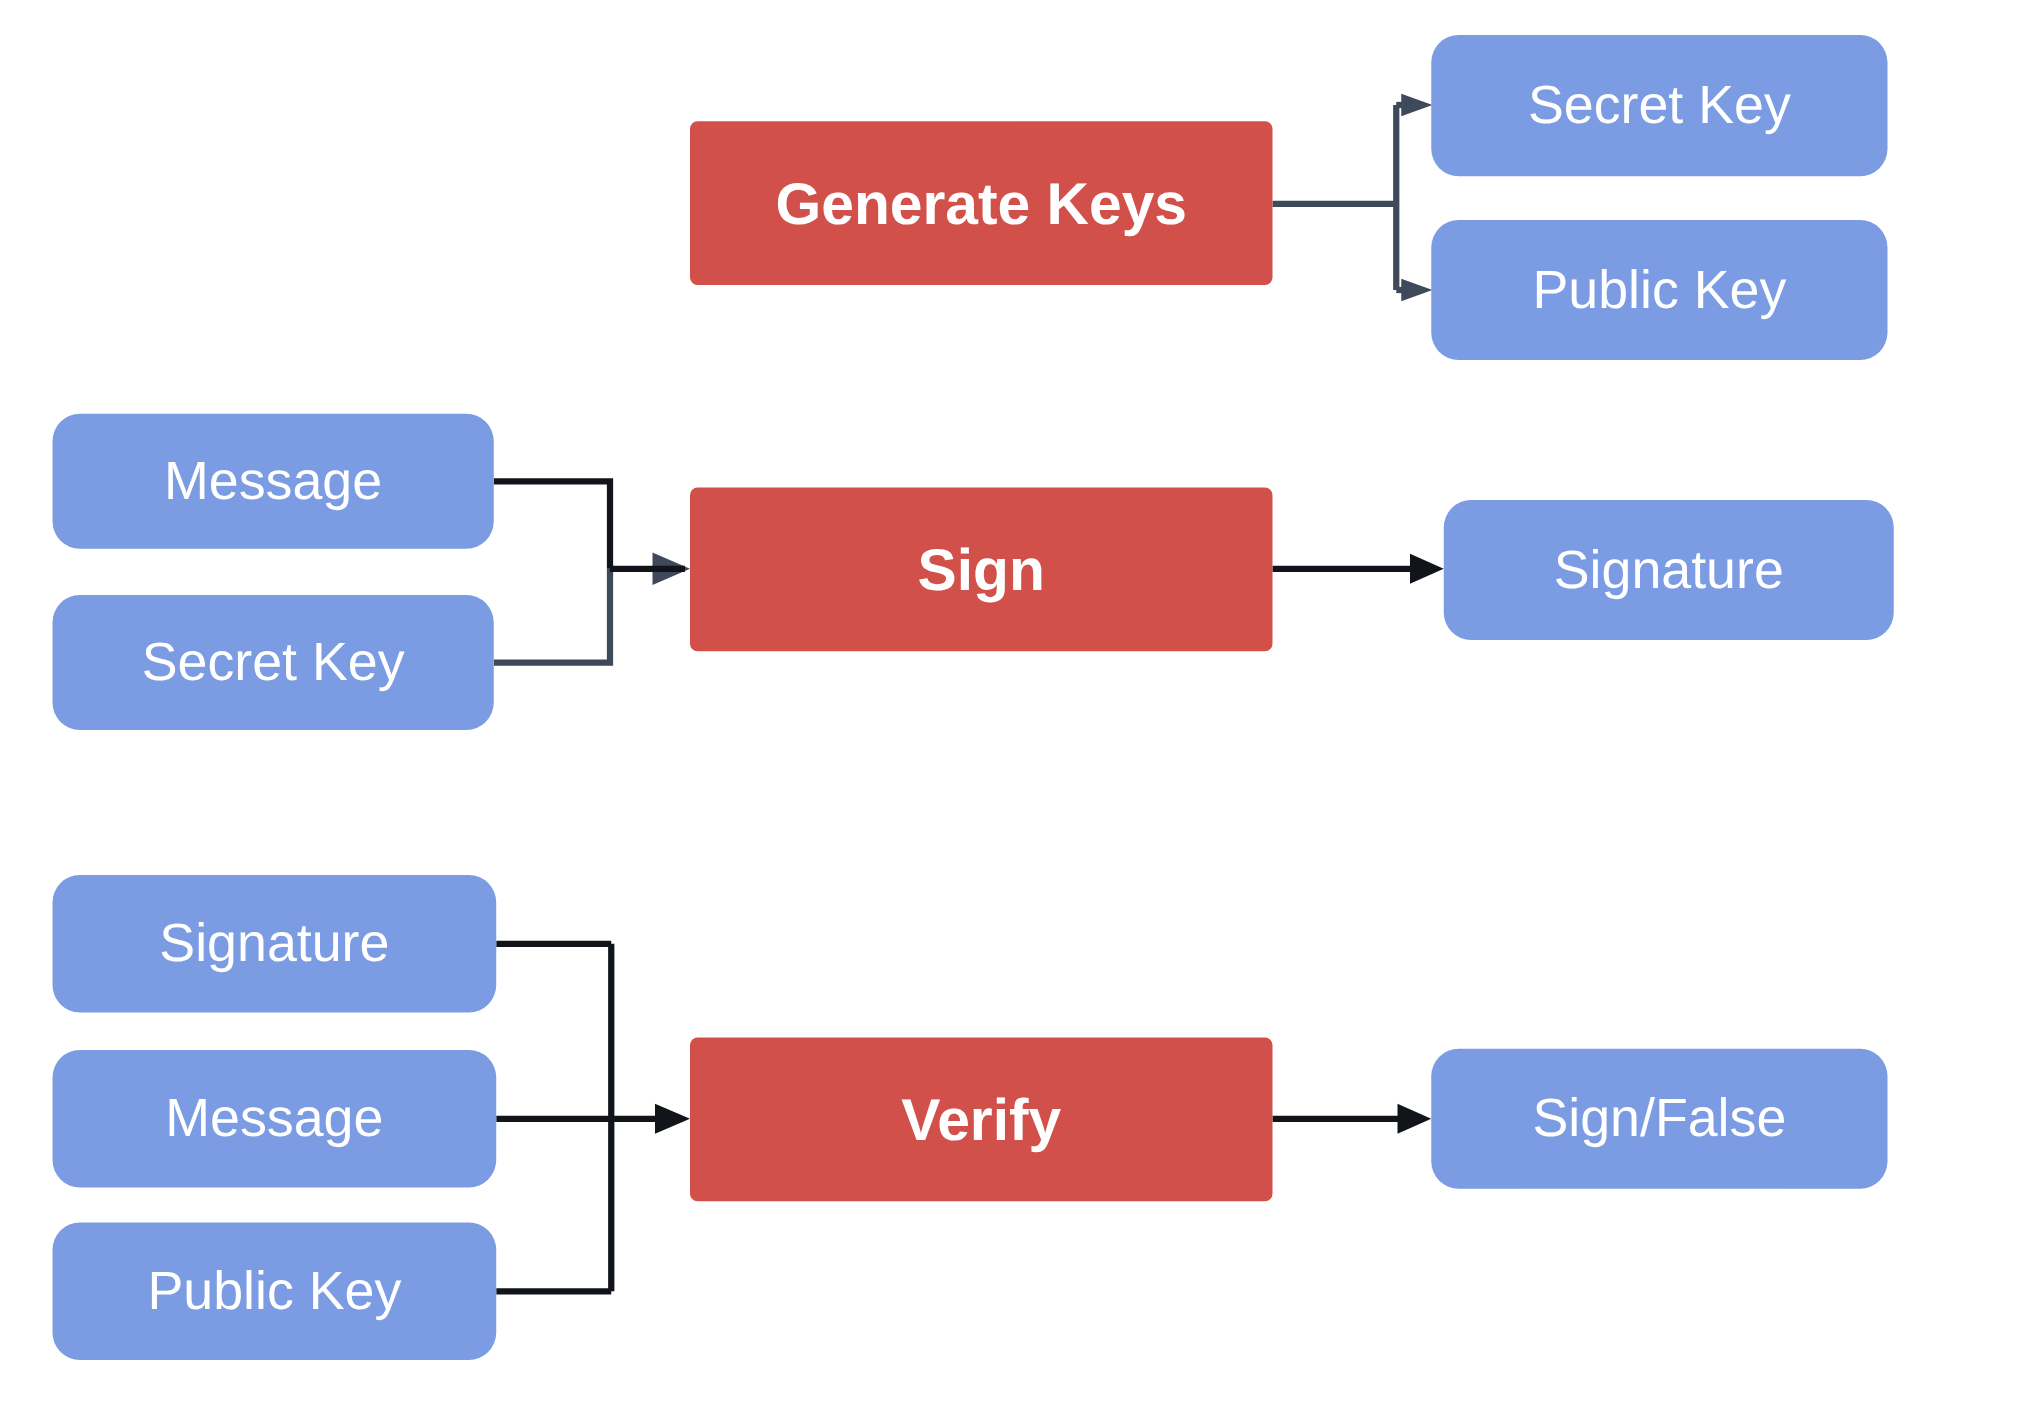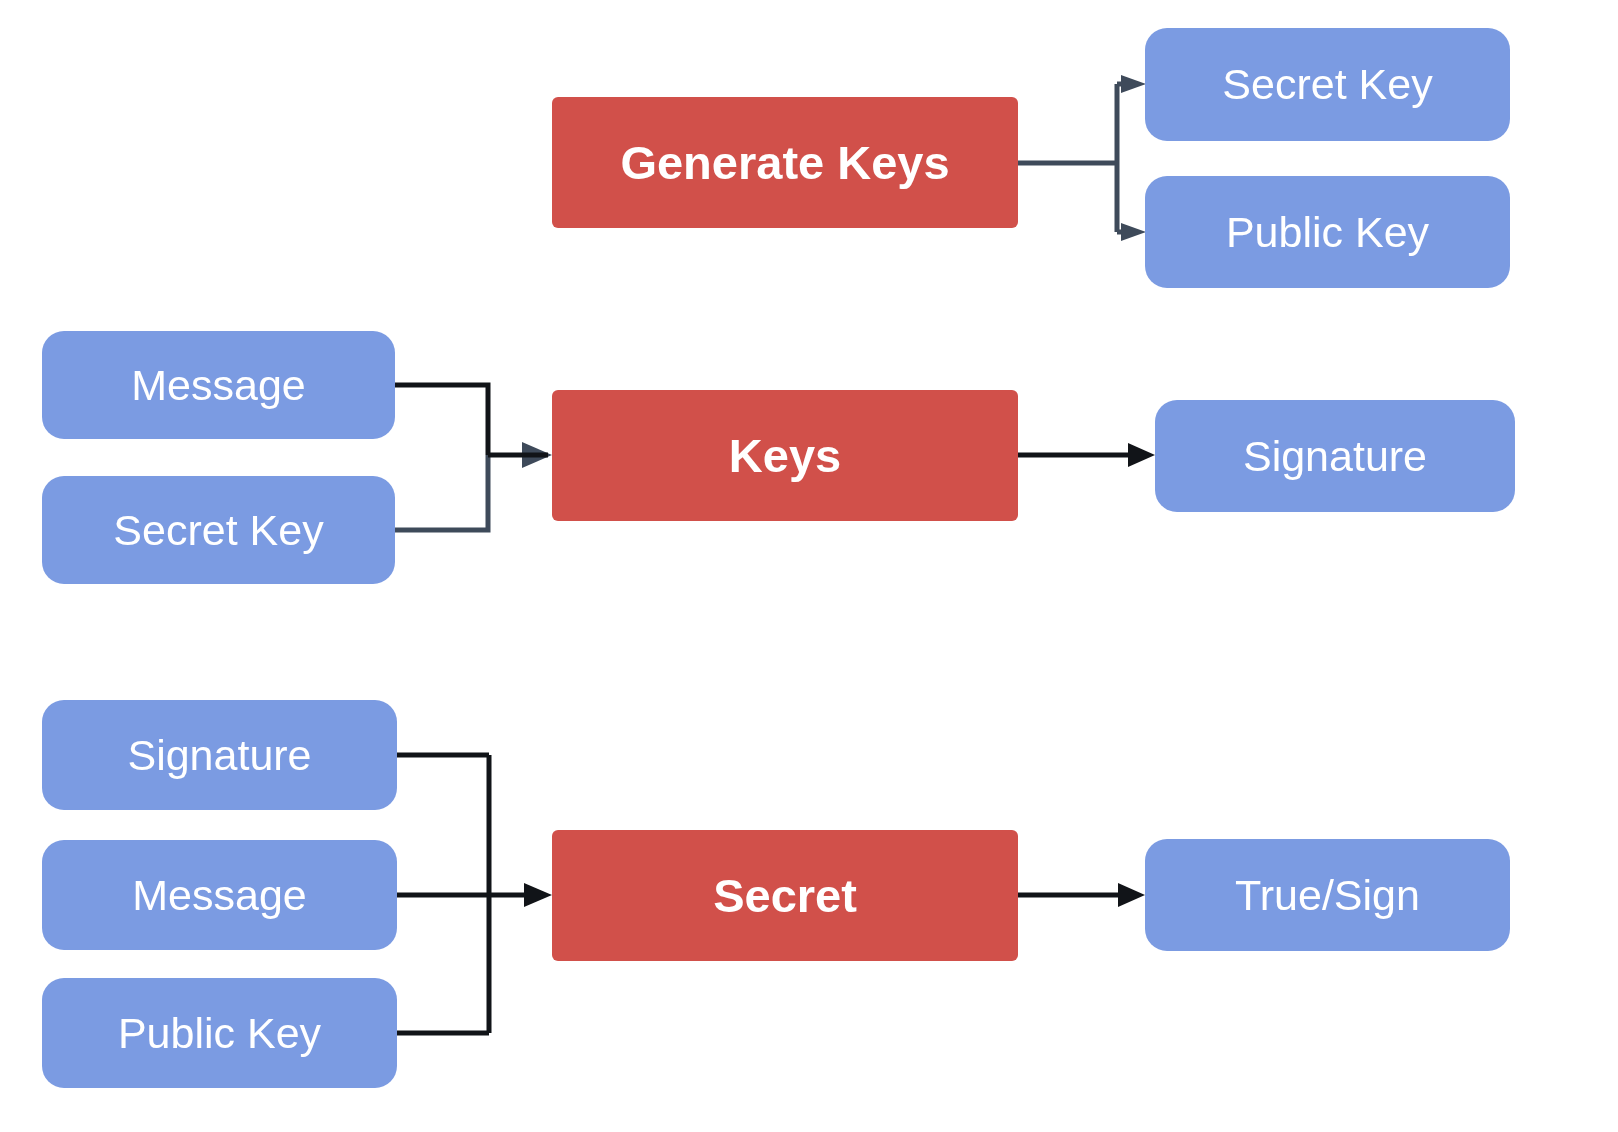--- a/index.html
+++ b/index.html
@@ -93,40 +93,40 @@
 
   <div class="node data" style="left:42px;top:331px;width:353px;height:108px">
     <span>Message</span>
   </div>
 
   <div class="node data" style="left:42px;top:476px;width:353px;height:108px">
     <span>Secret Key</span>
   </div>
 
   <div class="node process" style="left:552px;top:390px;width:466px;height:131px">
-    <span>Keys</span>
+    <span>Sign</span>
   </div>
 
   <div class="node data" style="left:1155px;top:400px;width:360px;height:112px">
     <span>Signature</span>
   </div>
 
   <div class="node data" style="left:42px;top:700px;width:355px;height:110px">
     <span>Signature</span>
   </div>
 
   <div class="node data" style="left:42px;top:840px;width:355px;height:110px">
     <span>Message</span>
   </div>
 
   <div class="node data" style="left:42px;top:978px;width:355px;height:110px">
     <span>Public Key</span>
   </div>
 
   <div class="node process" style="left:552px;top:830px;width:466px;height:131px">
-    <span>Secret</span>
+    <span>Verify</span>
   </div>
 
   <div class="node data" style="left:1145px;top:839px;width:365px;height:112px">
-    <span>True/Sign</span>
+    <span>Sign/False</span>
   </div>
 
 </div>
 
 </body></html>

